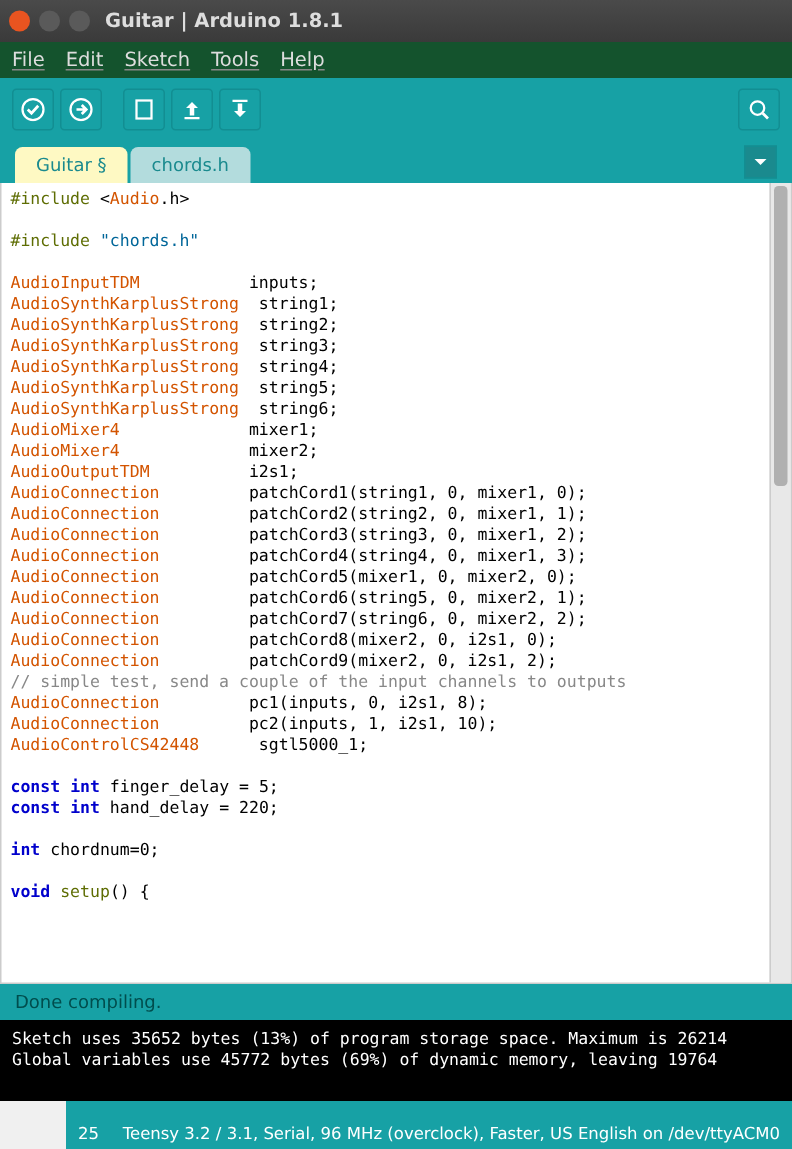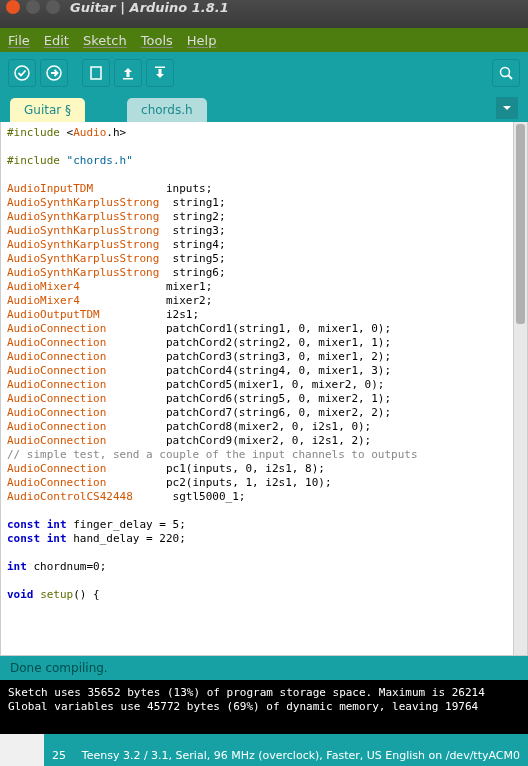--- a/index.html
+++ b/index.html
@@ -1,32 +1,32 @@
 <!DOCTYPE html>
 <html><head>
 <meta charset="utf-8">
 <style>
 * { margin: 0; padding: 0; box-sizing: border-box; }
 body { width: 528px; height: 766px; font-family: "DejaVu Sans", sans-serif; font-size: 12px; background: #f0f0f0; overflow: hidden; }
-.titlebar { height: 28px; background: linear-gradient(#4a4a4a, #3a3a3a); display: flex; align-items: flex-start; padding: 0 6px; font-style: italic; }
+.titlebar { height: 28px; background: linear-gradient(#4a4a4a, #3a3a3a); display: flex; align-items: center; padding: 0 6px; }
 .win-btns { display: flex; gap: 6px; }
 .win-btn { width: 14px; height: 14px; border-radius: 50%; }
 .win-close { background: #e95420; }
 .win-min, .win-max { background: #5a5a5a; }
 .title-text { color: #ddd; font-weight: bold; margin-left: 10px; font-size: 13px; }
-.menubar { height: 24px; background: #4d7c0f; display: flex; align-items: center; padding: 0 8px; gap: 14px; color: #ddd; font-size: 13px; }
+.menubar { height: 24px; background: #14532d; display: flex; align-items: center; padding: 0 8px; gap: 14px; color: #ddd; font-size: 13px; }
 .menubar span { text-decoration: underline; text-decoration-color: #888; text-underline-offset: 2px; }
 .toolbar { height: 42px; background: #17a1a5; display: flex; align-items: center; padding: 0 8px; gap: 4px; }
 .tool-btn { width: 28px; height: 28px; border: 1px solid #128e92; border-radius: 3px; display: flex; align-items: center; justify-content: center; color: #fff; cursor: pointer; }
 .tool-sep { width: 6px; }
 .tool-right { margin-left: auto; }
 .tabbar { height: 28px; background: #17a1a5; display: flex; align-items: flex-end; padding: 0 10px; }
 .tab { padding: 5px 14px; border-radius: 5px 5px 0 0; font-size: 12px; margin-right: 2px; }
 .tab.active { background: #fef9c3; color: #1a8a8e; }
-.tab.inactive { background: #b3dcdd; color: #1a8a8e; margin-left: 40px; }
+.tab.inactive { background: #b3dcdd; color: #1a8a8e; }
 .tab-menu { margin-left: auto; width: 22px; height: 22px; background: #1a8a8e; border: 1px solid #128e92; display: flex; align-items: center; justify-content: center; color: #fff; margin-bottom: 3px; }
 .editor-wrap { display: flex; height: 534px; background: #fff; border: 1px solid #ccc; border-top: none; }
 .editor { flex: 1; padding: 4px 6px; font-family: "DejaVu Sans Mono", monospace; font-size: 11px; line-height: 14px; white-space: pre; overflow: hidden; color: #000; }
 .scroll { width: 14px; background: #e8e8e8; border-left: 1px solid #ccc; position: relative; }
 .scroll-thumb { position: absolute; top: 2px; left: 2px; right: 2px; height: 200px; background: #b0b0b0; border-radius: 3px; }
 .kw-pre { color: #5e6d03; }
 .kw-type { color: #d35400; }
 .kw-blue { color: #0000cc; font-weight: bold; }
 .kw-str { color: #006699; }
 .kw-comment { color: #888; }

